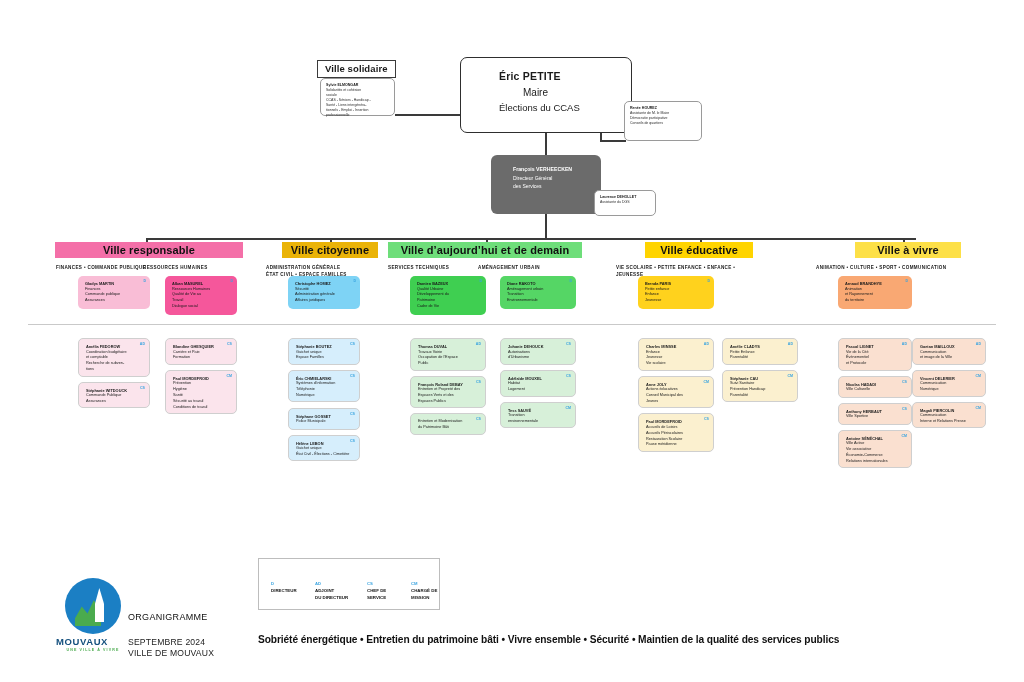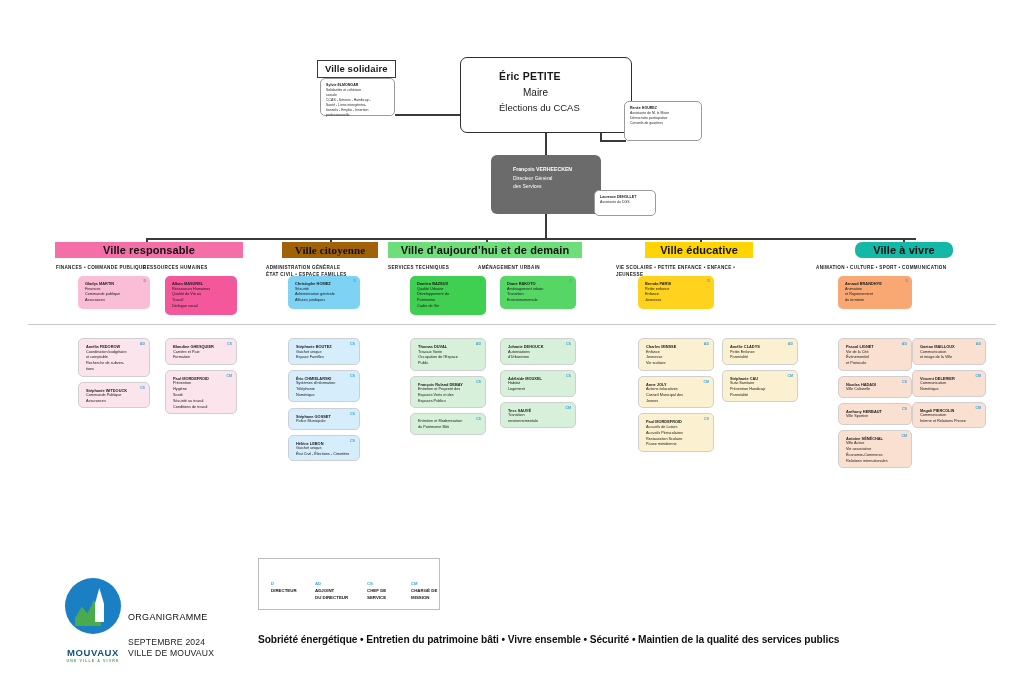--- a/index.html
+++ b/index.html
@@ -122,22 +122,22 @@
     position: absolute; left: 10px; top: 20px; width: 26px; height: 28px;
     background: #4aab4e;
     clip-path: polygon(0% 72%, 26% 30%, 48% 55%, 72% 8%, 100% 44%, 100% 100%, 0% 100%);
   }
   .logo-circle .spire {
     position: absolute; left: 30px; top: 10px; width: 9px; height: 34px;
     background: #ffffff;
     clip-path: polygon(48% 0%, 100% 46%, 100% 100%, 0% 100%, 0% 46%);
   }
   .logo-name {
-    text-align: center; font-size: 9.5px; font-weight: bold;
-    color: #14507e; letter-spacing: .6px; margin-top: 13px;
+    text-align: left; font-size: 9.5px; font-weight: bold;
+    color: #14507e; letter-spacing: .6px; margin-top: 2px;
   }
   .logo-tag {
     text-align: center; font-size: 3.6px; font-weight: bold;
     color: #4aab4e; letter-spacing: 1.1px; margin-top: 1px;
   }
   .org-title { position: absolute; left: 128px; top: 612px; }
   .org-t1 { font-size: 9px; font-weight: normal; letter-spacing: .3px; color: #111; }
   .org-t2 { font-size: 8.6px; color: #222; letter-spacing: .2px; margin-top: 15px; }
   .org-t3 { font-size: 8.6px; color: #222; letter-spacing: .2px; margin-top: 1px; }
 
@@ -247,21 +247,21 @@
       <div class="card pale" style="left: 165px; top: 369.8px; width: 72px; background: rgb(251, 228, 236); height: 44.5px;">
         <div class="code">CM</div>
         <div class="nm">Paul MORDEFROID</div>
         <div class="ln2">Prévention</div>
         <div class="ln2">Hygiène</div>
         <div class="ln2">Santé</div>
         <div class="ln2">Sécurité au travail</div>
         <div class="ln2">Conditions de travail</div>
       </div>
       <div class="ln ln-v" style="left: 330px; top: 238px; height: 5px;"></div>
-      <div class="pillar-bar" style="left: 282px; top: 242px; width: 96px; background: #a16207; font-family: Liberation Serif, serif;">Ville citoyenne</div>
+      <div class="pillar-bar" style="left: 282px; top: 242px; width: 96px; background: #eab308;">Ville citoyenne</div>
       <div class="subhead" style="left: 266px; top: 264px; width: 142px;">
         <div>ADMINISTRATION GÉNÉRALE</div>
         <div>ÉTAT CIVIL • ESPACE FAMILLES</div>
       </div>
       <div class="card" style="left: 288px; top: 276px; width: 72px; background: rgb(126, 211, 245); height: 32.7px;">
         <div class="code">D</div>
         <div class="nm">Christophe HOMEZ</div>
         <div class="ln2">Sécurité</div>
         <div class="ln2">Administration générale</div>
         <div class="ln2">Affaires juridiques</div>
@@ -391,21 +391,21 @@
         <div class="ln2">Parentalité</div>
       </div>
       <div class="card pale" style="left: 722px; top: 369.8px; width: 76px; background: rgb(251, 240, 207); height: 32.7px;">
         <div class="code">CM</div>
         <div class="nm">Stéphanie CAU</div>
         <div class="ln2">Suivi Sanitaire</div>
         <div class="ln2">Prévention Handicap</div>
         <div class="ln2">Parentalité</div>
       </div>
       <div class="ln ln-v" style="left: 903px; top: 238px; height: 5px;"></div>
-      <div class="pillar-bar" style="left: 855px; top: 242px; width: 98px; background: #14b8a6; border-radius: 7px;">Ville à vivre</div>
+      <div class="pillar-bar" style="left: 855px; top: 242px; width: 106px; background: #fde047;">Ville à vivre</div>
       <div class="subhead" style="left: 816px; top: 264px; width: 144px;">
         <div>ANIMATION • CULTURE • SPORT • COMMUNICATION</div>
       </div>
       <div class="card" style="left: 838px; top: 276px; width: 74px; background: rgb(249, 168, 115); height: 32.7px;">
         <div class="code">D</div>
         <div class="nm">Arnaud BRANDHYE</div>
         <div class="ln2">Animation</div>
         <div class="ln2">et Rayonnement</div>
         <div class="ln2">du territoire</div>
       </div>

